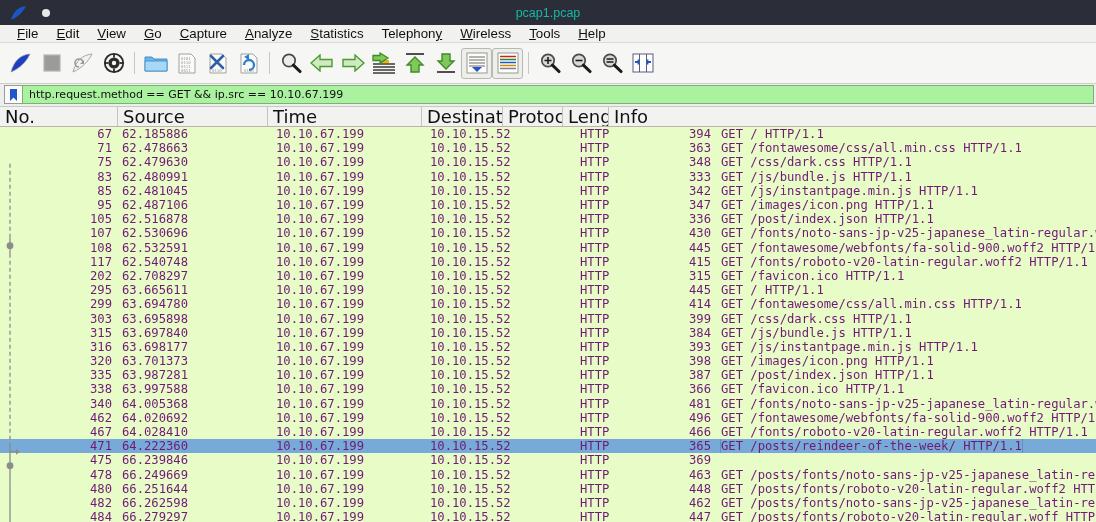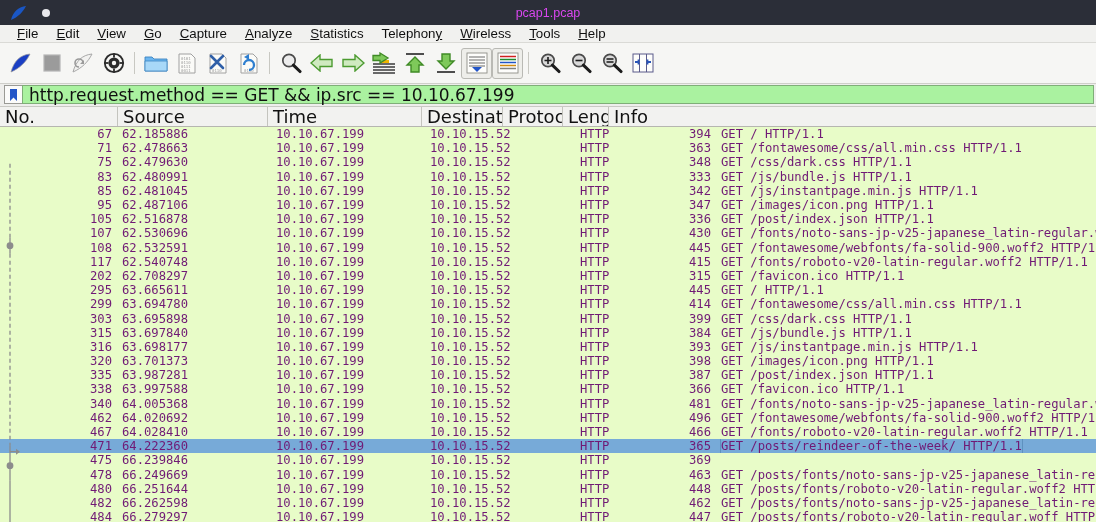--- a/index.html
+++ b/index.html
@@ -11,21 +11,21 @@
   }
   
   #titlebar {
     height: 25px; background: #2b2e38;
     display: flex; align-items: center;
     position: relative;
   }
   #titlebar .tb-left { display: flex; align-items: center; padding-left: 10px; gap: 12px; }
   #titlebar .tb-title {
     position: absolute; left: 0; right: 0; text-align: center;
-    color: #d946ef; font-size: 12.5px; pointer-events: none;
+    color: #14b8a6; font-size: 12.5px; pointer-events: none;
   }
   .shark-logo { width: 20px; height: 14px; position: relative; }
   .shark-logo svg { display:block; }
   .dot-btn { width: 8px; height: 8px; border-radius: 50%; background: #e8e8ec; }
 
   
   #menubar {
     height: 18px; background: #f1f1ef;
     display: flex; align-items: center; padding-left: 8px;
     border-bottom: 1px solid #dadad6;
@@ -58,21 +58,21 @@
   #filter-bookmark {
     width: 18px; display: flex; align-items: center; justify-content: center;
     background: #fbfbfa; border: 1px solid #9a9a95; border-right: none;
   }
   #filter-input {
     flex: 1; background: #aaf2a0;
     border: 1px solid #7fae78;
     display: flex; align-items: center;
     padding-left: 6px;
     font-family: "DejaVu Sans", sans-serif;
-    font-size: 17px; color: #101010;
+    font-size: 11px; color: #101010;
   }
 
   
   #packet-list { position: relative; background: #e8fcc8; }
   #col-header {
     display: flex; height: 20px;
     background: #f2f2f0;
     border-bottom: 1px solid #b6b6b0;
     font-size: 18px; color: #111;
     font-family: "DejaVu Sans", sans-serif;

